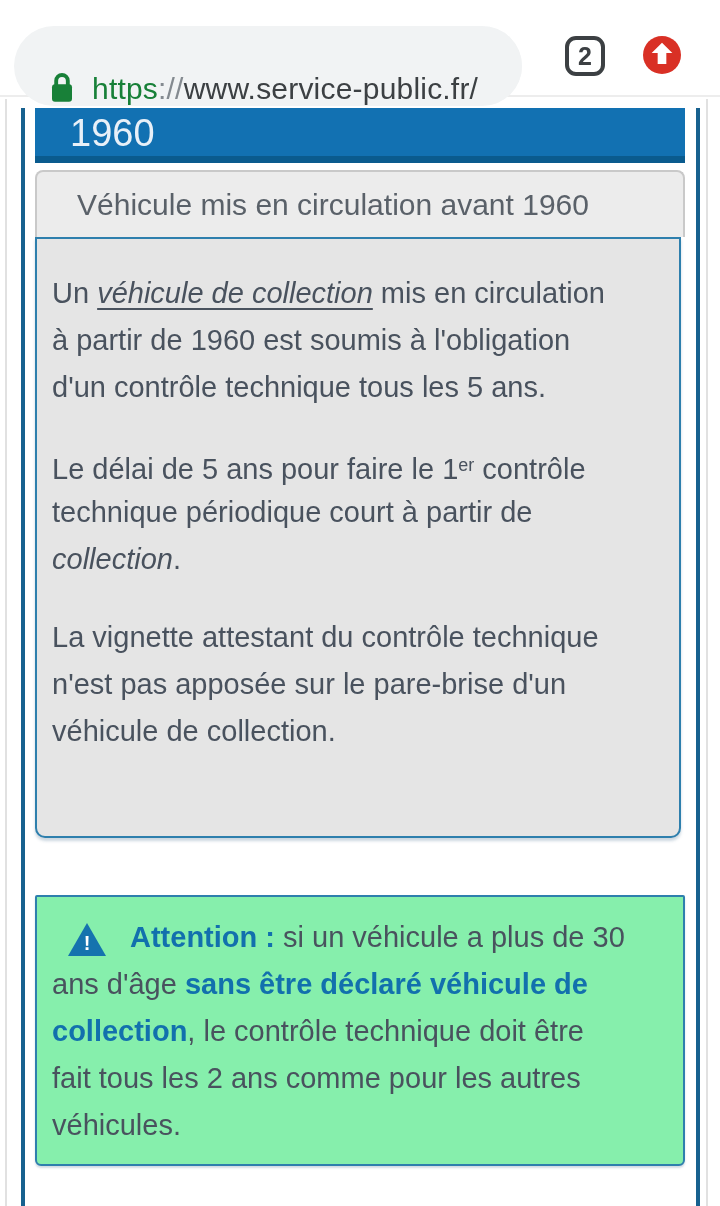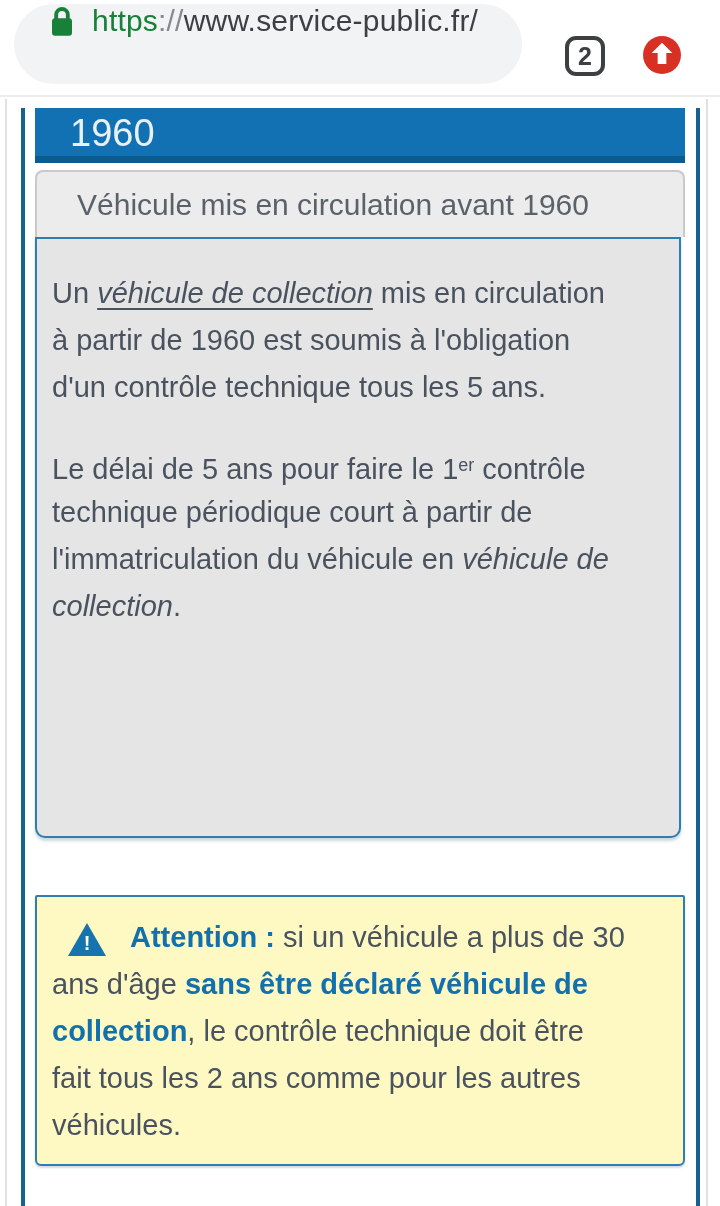--- a/index.html
+++ b/index.html
@@ -3,41 +3,41 @@
 <meta charset="utf-8">
 <style>
   html,body{margin:0;padding:0;}
   body{
     width:720px;height:1206px;position:relative;overflow:hidden;
     background:#ffffff;
     font-family:"Liberation Sans", sans-serif;
   }
   
   .toolbar{position:absolute;left:0;top:0;width:720px;height:97px;background:#fff;border-bottom:2px solid #ededed;box-sizing:border-box;}
-  .pill{position:absolute;left:14px;top:4px;width:508px;height:80px;background:#f1f3f4;border-radius:40px;display:flex;align-items:flex-start;overflow:hidden;}
+  .pill{position:absolute;left:14px;top:26px;width:508px;height:80px;background:#f1f3f4;border-radius:40px;display:flex;align-items:flex-end;overflow:hidden;}
   .lock{margin-left:33px;flex:0 0 auto;display:flex;}
   .url{margin-left:15px;font-size:30px;color:#3c4043;white-space:nowrap;letter-spacing:.2px;}
   .url .scheme{color:#188038;}
   .url .sep{color:#848a90;}
   .pill .fade{position:absolute;right:0;top:0;width:46px;height:100%;background:linear-gradient(to right, rgba(241,243,244,0), #f1f3f4 75%);}
   .tabcount{position:absolute;left:565px;top:36px;width:32px;height:32px;border:4px solid #3c4043;border-radius:11px;display:flex;align-items:center;justify-content:center;font-size:25px;font-weight:700;color:#3c4043;background:#fff;}
   .updatebtn{position:absolute;left:642px;top:35px;width:40px;height:40px;}
   
   .edgeL{position:absolute;left:5px;top:99px;width:2px;height:1107px;background:#e1e1e1;}
   .edgeR{position:absolute;left:706px;top:99px;width:2px;height:1107px;background:#e1e1e1;}
   .outerL{position:absolute;left:21px;top:108px;width:4px;height:1098px;background:#17618f;}
   .outerR{position:absolute;left:696px;top:108px;width:4px;height:1098px;background:#17618f;}
   
   .tab-active{position:absolute;left:35px;top:108px;width:650px;height:48px;background:#1271b2;border-bottom:7px solid #0a5b8e;box-sizing:content-box;}
   .tab-active .lbl{display:block;padding:4px 0 0 35px;font-size:38px;color:#e8f0f8;}
   .tab-inactive{position:absolute;left:35px;top:170px;width:650px;height:67px;background:#ececec;border:2px solid #c9c9c9;border-bottom:none;border-radius:8px 8px 0 0;box-sizing:border-box;display:flex;align-items:center;}
   .tab-inactive .lbl{padding-left:40px;font-size:30px;color:#5a6169;}
   
   .panel{position:absolute;left:35px;top:237px;width:646px;height:601px;background:#e5e5e5;border:2px solid #2e7fad;border-radius:0 0 10px 10px;box-sizing:border-box;padding:31px 15px 0 15px;box-shadow:0 3px 3px rgba(110,140,165,.35);}
-  .warnbox{position:absolute;left:35px;top:895px;width:650px;height:271px;background:#fef9c3;border:2px solid #2e7fad;border-radius:2px 2px 6px 6px;box-sizing:border-box;padding:17px 15px 0 15px;box-shadow:0 2px 2px rgba(110,140,165,.3);}
+  .warnbox{position:absolute;left:35px;top:895px;width:650px;height:271px;background:#86efac;border:2px solid #2e7fad;border-radius:2px 2px 6px 6px;box-sizing:border-box;padding:17px 15px 0 15px;box-shadow:0 2px 2px rgba(110,140,165,.3);}
   .para{margin:0 0 31px 0;}
   .para:last-child{margin-bottom:0;}
   .tline{height:47px;line-height:47px;white-space:pre;font-size:29px;color:#49525e;}
   .s-b{font-weight:400;margin-top:24px;}
   .s-i{font-style:italic;}
   .s-iu{font-style:italic;text-decoration:underline;text-underline-offset:5px;text-decoration-thickness:2px;}
   .s-sup{font-size:0.62em;vertical-align:0.42em;letter-spacing:0;}
   .s-bb{font-weight:700;color:#1270ad;}
   .warn-icon{display:inline-flex;align-items:flex-end;justify-content:center;width:38px;height:33px;margin:0 24px 0 16px;background:#1573ae;clip-path:polygon(50% 0,100% 100%,0 100%);vertical-align:-3px;}
   .warn-icon::after{content:"!";color:#fff;font-weight:700;font-size:20px;line-height:1;padding-bottom:3px;}
@@ -82,22 +82,26 @@
 
 <div class="panel">
     <div class="para">
       <div class="tline"><span class="s-plain">Un </span><span class="s-iu">véhicule de collection</span><span class="s-plain"> mis en circulation</span></div>
       <div class="tline"><span class="s-b">à partir de 1960</span><span class="s-plain"> est soumis à l'obligation</span></div>
       <div class="tline"><span class="s-plain">d'un contrôle technique tous les </span><span class="s-b">5 ans</span><span class="s-plain">.</span></div>
     </div>
     <div class="para">
       <div class="tline"><span class="s-plain">Le délai de 5 ans pour faire le 1</span><span class="s-sup">er</span><span class="s-plain"> contrôle</span></div>
       <div class="tline"><span class="s-plain">technique périodique court à partir de</span></div>
-      <div class="tline"><span class="s-plain">l'immatriculation du véhicule en </span><span class="s-i">véhicule de</span></div>
       <div class="tline"><span class="s-i">collection</span><span class="s-plain">.</span></div>
+    </div>
+    <div class="para">
+      <div class="tline"><span class="s-plain">La vignette attestant du contrôle technique</span></div>
+      <div class="tline"><span class="s-plain">n'est pas apposée sur le pare-brise d'un</span></div>
+      <div class="tline"><span class="s-plain">véhicule de collection.</span></div>
     </div>
   </div>
 
 <div class="warnbox">
     <div class="para">
       <div class="tline"><span class="warn-icon"></span><span class="s-bb">Attention :</span><span class="s-plain"> si un véhicule a plus de 30</span></div>
       <div class="tline"><span class="s-plain">ans d'âge </span><span class="s-bb">sans être déclaré véhicule de</span></div>
       <div class="tline"><span class="s-bb">collection</span><span class="s-plain">, le contrôle technique doit être</span></div>
       <div class="tline"><span class="s-plain">fait tous les 2 ans comme pour les autres</span></div>
       <div class="tline"><span class="s-plain">véhicules.</span></div>

